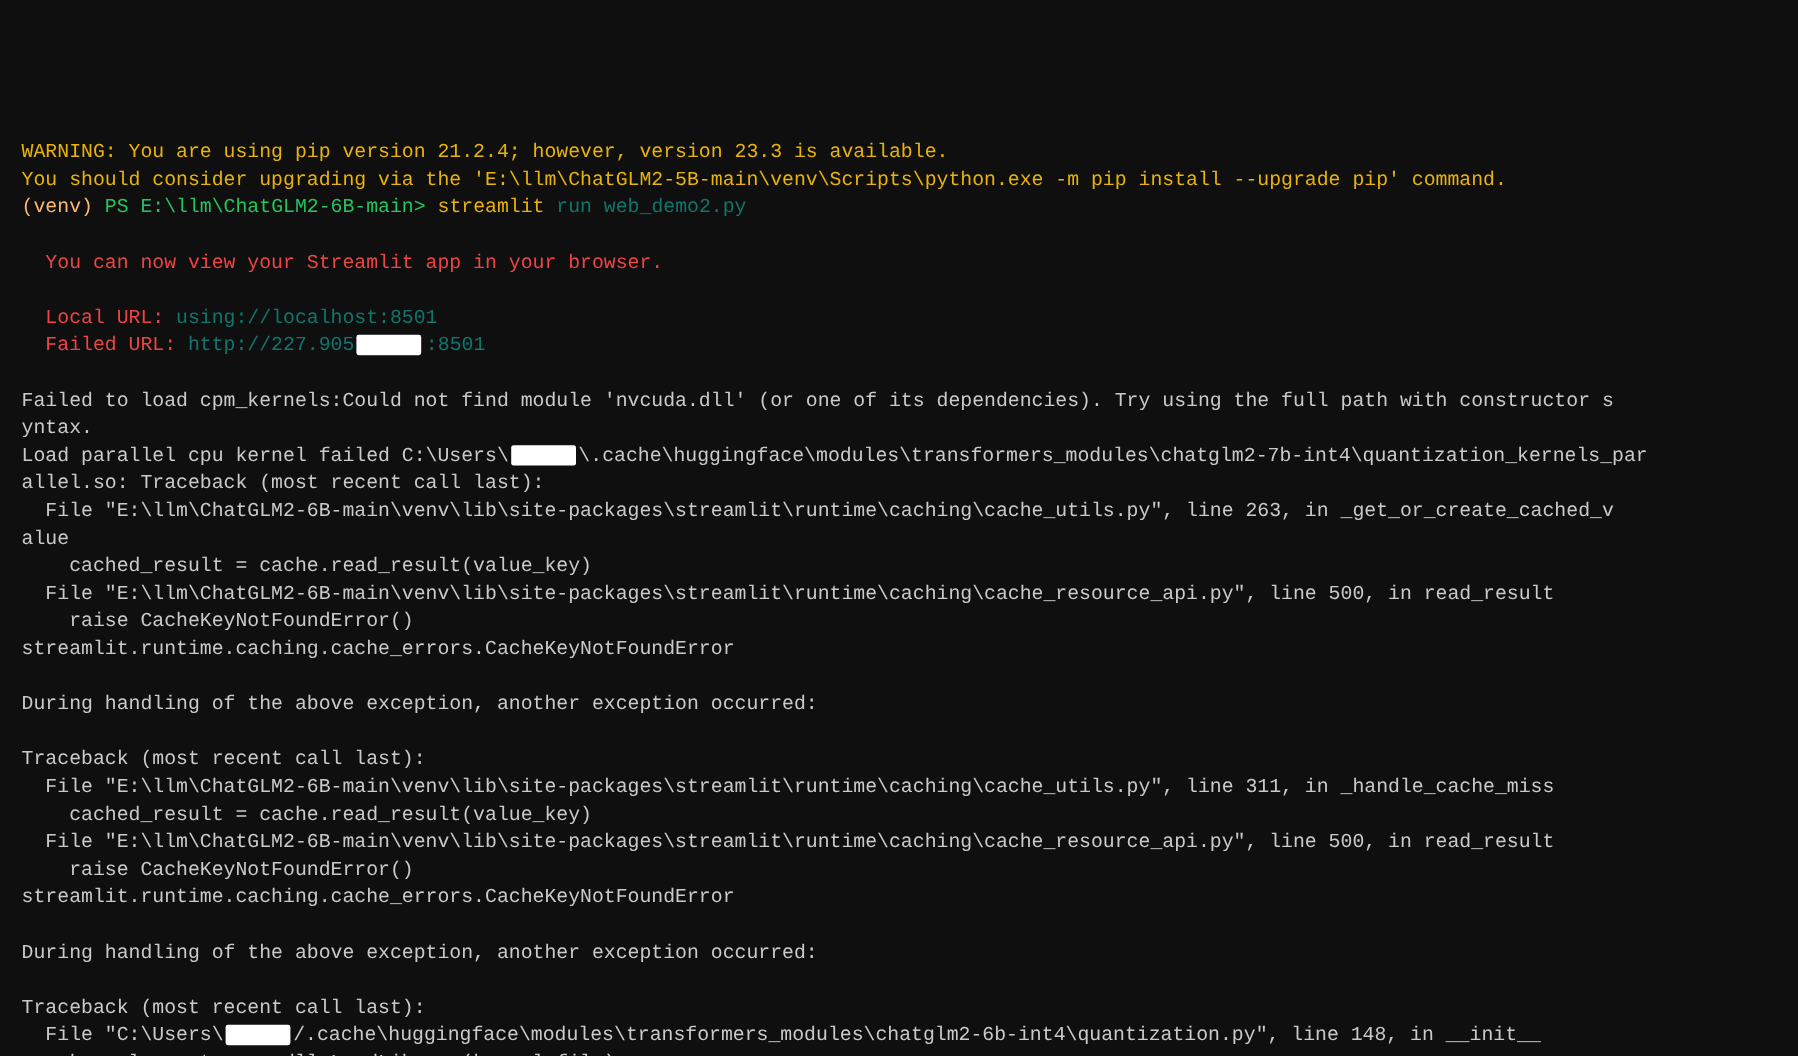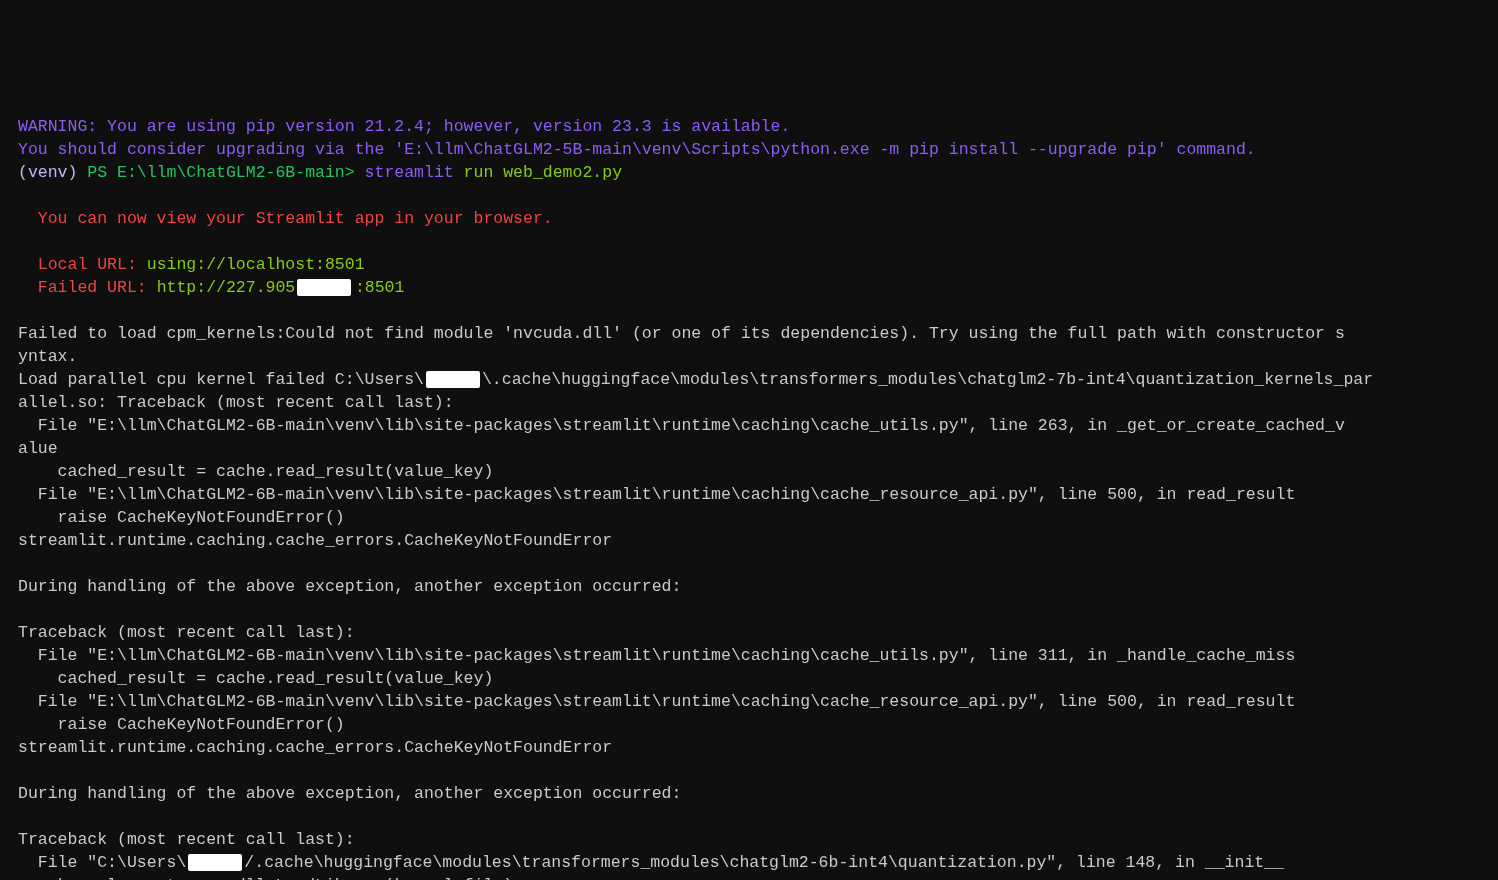--- a/index.html
+++ b/index.html
@@ -1,20 +1,20 @@
 <!DOCTYPE html>
 <html><head>
 <meta charset="utf-8">
 <style>
   html,body{margin:0;padding:0;background:#0f0f0f;color:#cacaca;font-family:Consolas,"Courier New",monospace;font-size:16.5px;line-height:23px;white-space:pre;overflow-x:hidden}
   #term{padding:0 18px 18px 18px}
-  .y{color:#8b5cf6}
-  .g{color:#c4b5fd}
+  .y{color:#eab308}
+  .g{color:#fdba74}
   .b{color:#ef4444}
-  .w{color:#84cc16}
+  .w{color:#0f766e}
   .gr{color:#22c55e}
   .redact{display:inline-block;width:54px;height:17px;background:#fff;vertical-align:middle;border-radius:2px;margin:0 2px}
   .ml{margin-left:0.1em}
 </style>
 </head>
 <body>
 
 
 
 <div id="term"><span class="y">WARNING: You are using pip version 21.2.4; however, version 23.3 is available.</span>

